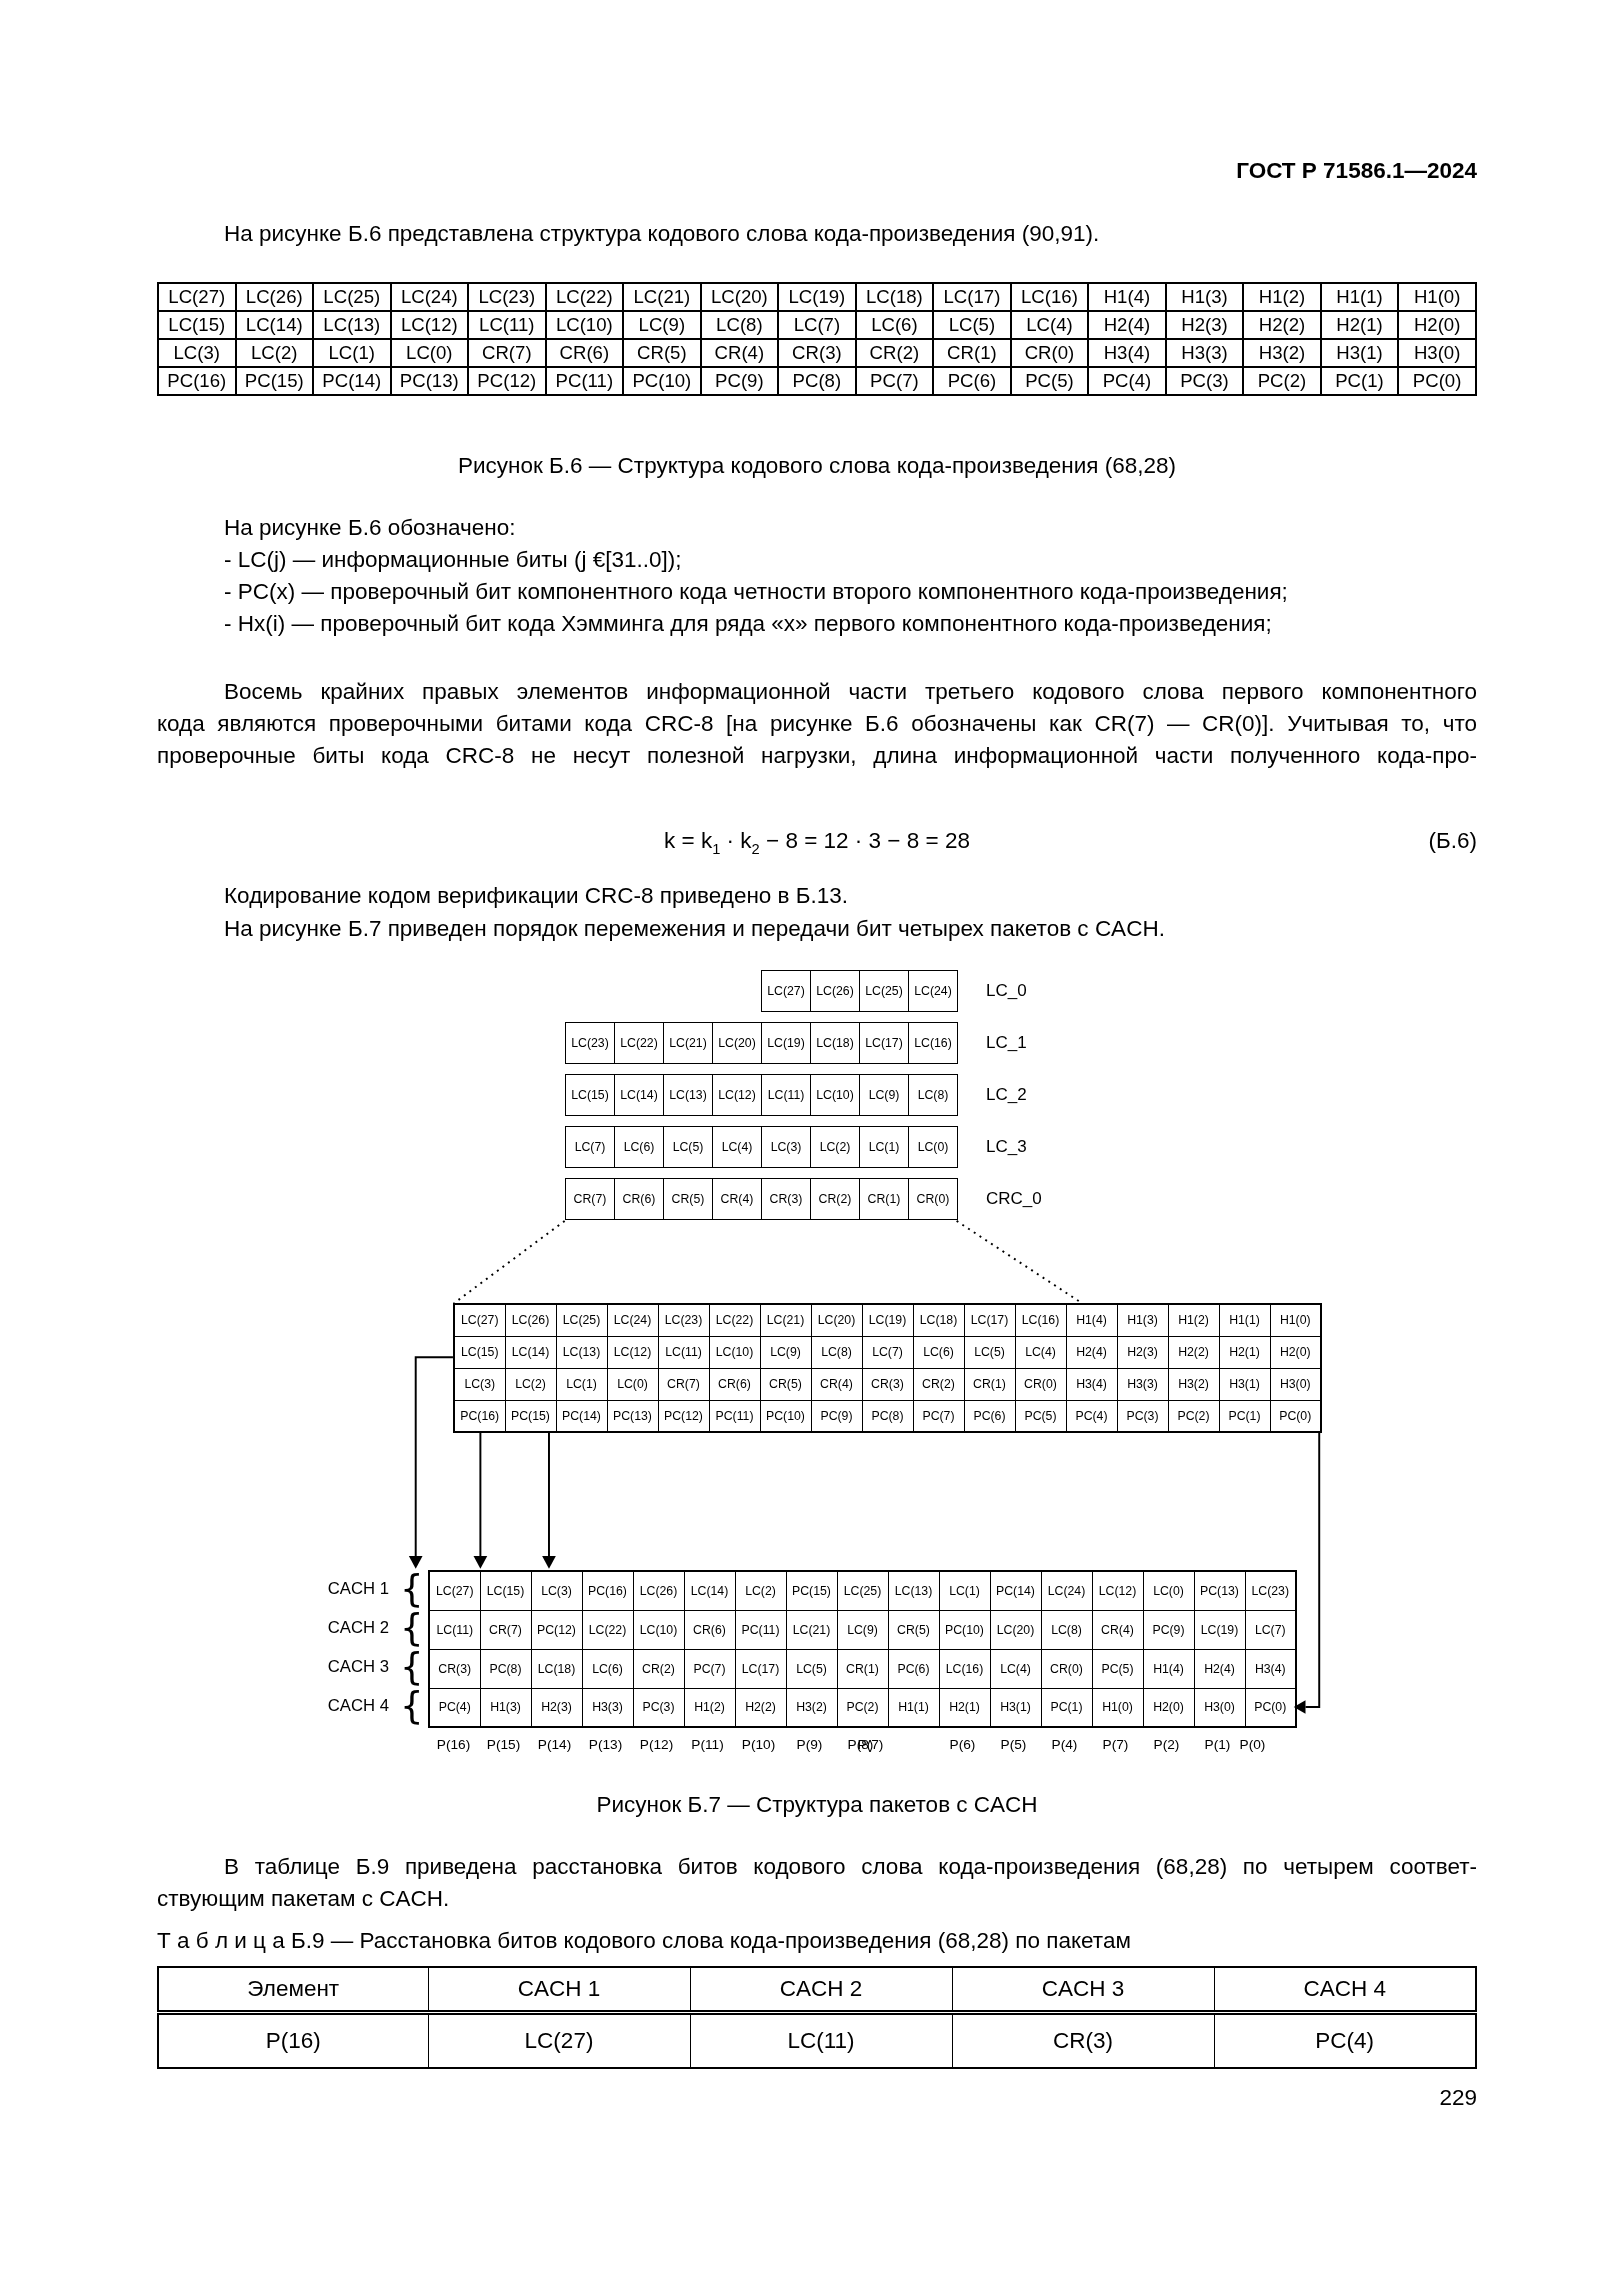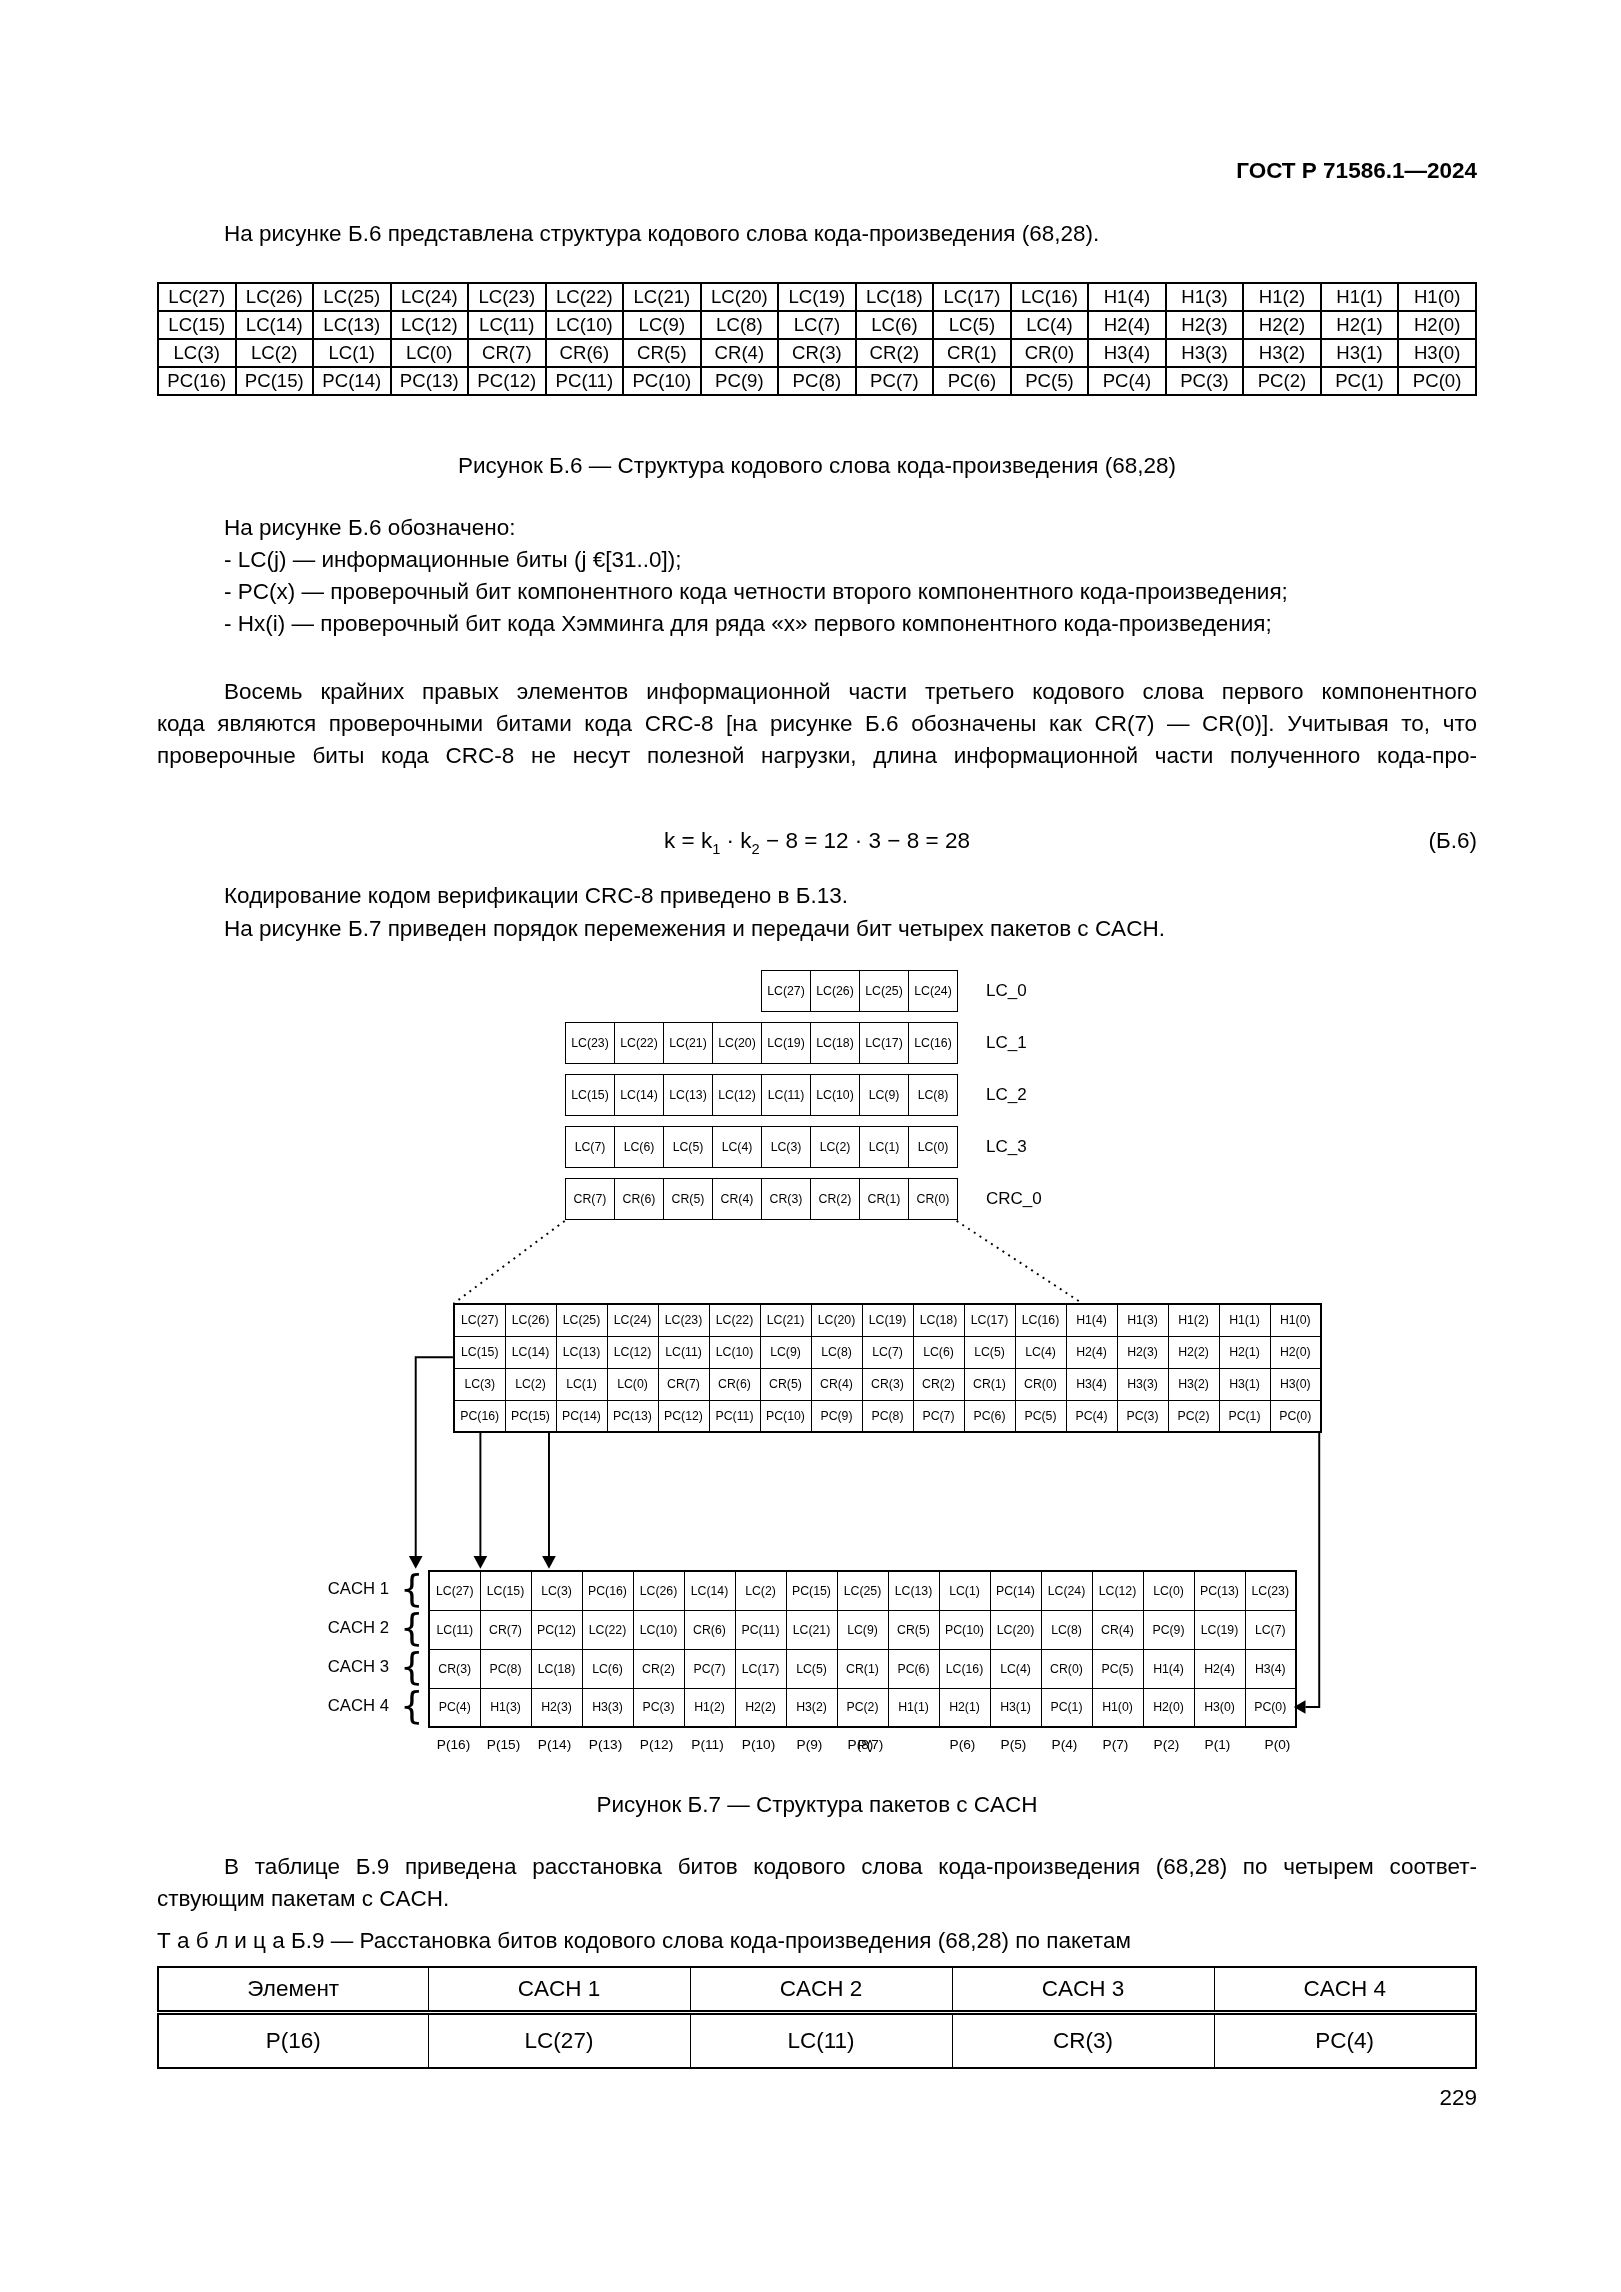--- a/index.html
+++ b/index.html
@@ -31,21 +31,21 @@
   .t9 td{border:1.5px solid #000;height:56px;font-size:22.5px;text-align:center;padding:0}
   sub.f{font-size:14.7px}
 </style>
 </head>
 <body>
 
 <div class="block" style="top:155px;text-align:right;font-weight:bold">
   <span class="txt">ГОСТ Р 71586.1—2024</span>
 </div>
 
-<div class="block txt indent" style="top:218px">На рисунке Б.6 представлена структура кодового слова кода-произведения (68,28).</div>
+<div class="block txt indent" style="top:218px">На рисунке Б.6 представлена структура кодового слова кода-произведения (90,91).</div>
 
 <table class="b6">
     <tbody id="b6-body">
       <tr>
         <td>LC(27)</td>
         <td>LC(26)</td>
         <td>LC(25)</td>
         <td>LC(24)</td>
         <td>LC(23)</td>
         <td>LC(22)</td>
@@ -418,21 +418,21 @@
       <div class="p-label" style="left: 576px;">P(10)</div>
       <div class="p-label" style="left: 627px;">P(9)</div>
       <div class="p-label" style="left: 678px;">P(8)</div>
       <div class="p-label" style="left: 688px;">P(7)</div>
       <div class="p-label" style="left: 780px;">P(6)</div>
       <div class="p-label" style="left: 831px;">P(5)</div>
       <div class="p-label" style="left: 882px;">P(4)</div>
       <div class="p-label" style="left: 933px;">P(7)</div>
       <div class="p-label" style="left: 984px;">P(2)</div>
       <div class="p-label" style="left: 1035px;">P(1)</div>
-      <div class="p-label" style="left: 1095px; text-align: center;">P(0)</div>
+      <div class="p-label" style="left: 1070px; text-align: center;">P(0)</div>
     </div>
 </div>
 
 <div class="caption" style="top:1792px">Рисунок Б.7 — Структура пакетов с CACH</div>
 
 <div class="block" style="top:1851px">
   <div class="txt jline indent">В таблице Б.9 приведена расстановка битов кодового слова кода-произведения (68,28) по четырем соответ-</div>
   <div class="txt">ствующим пакетам с CACH.</div>
 </div>
 

